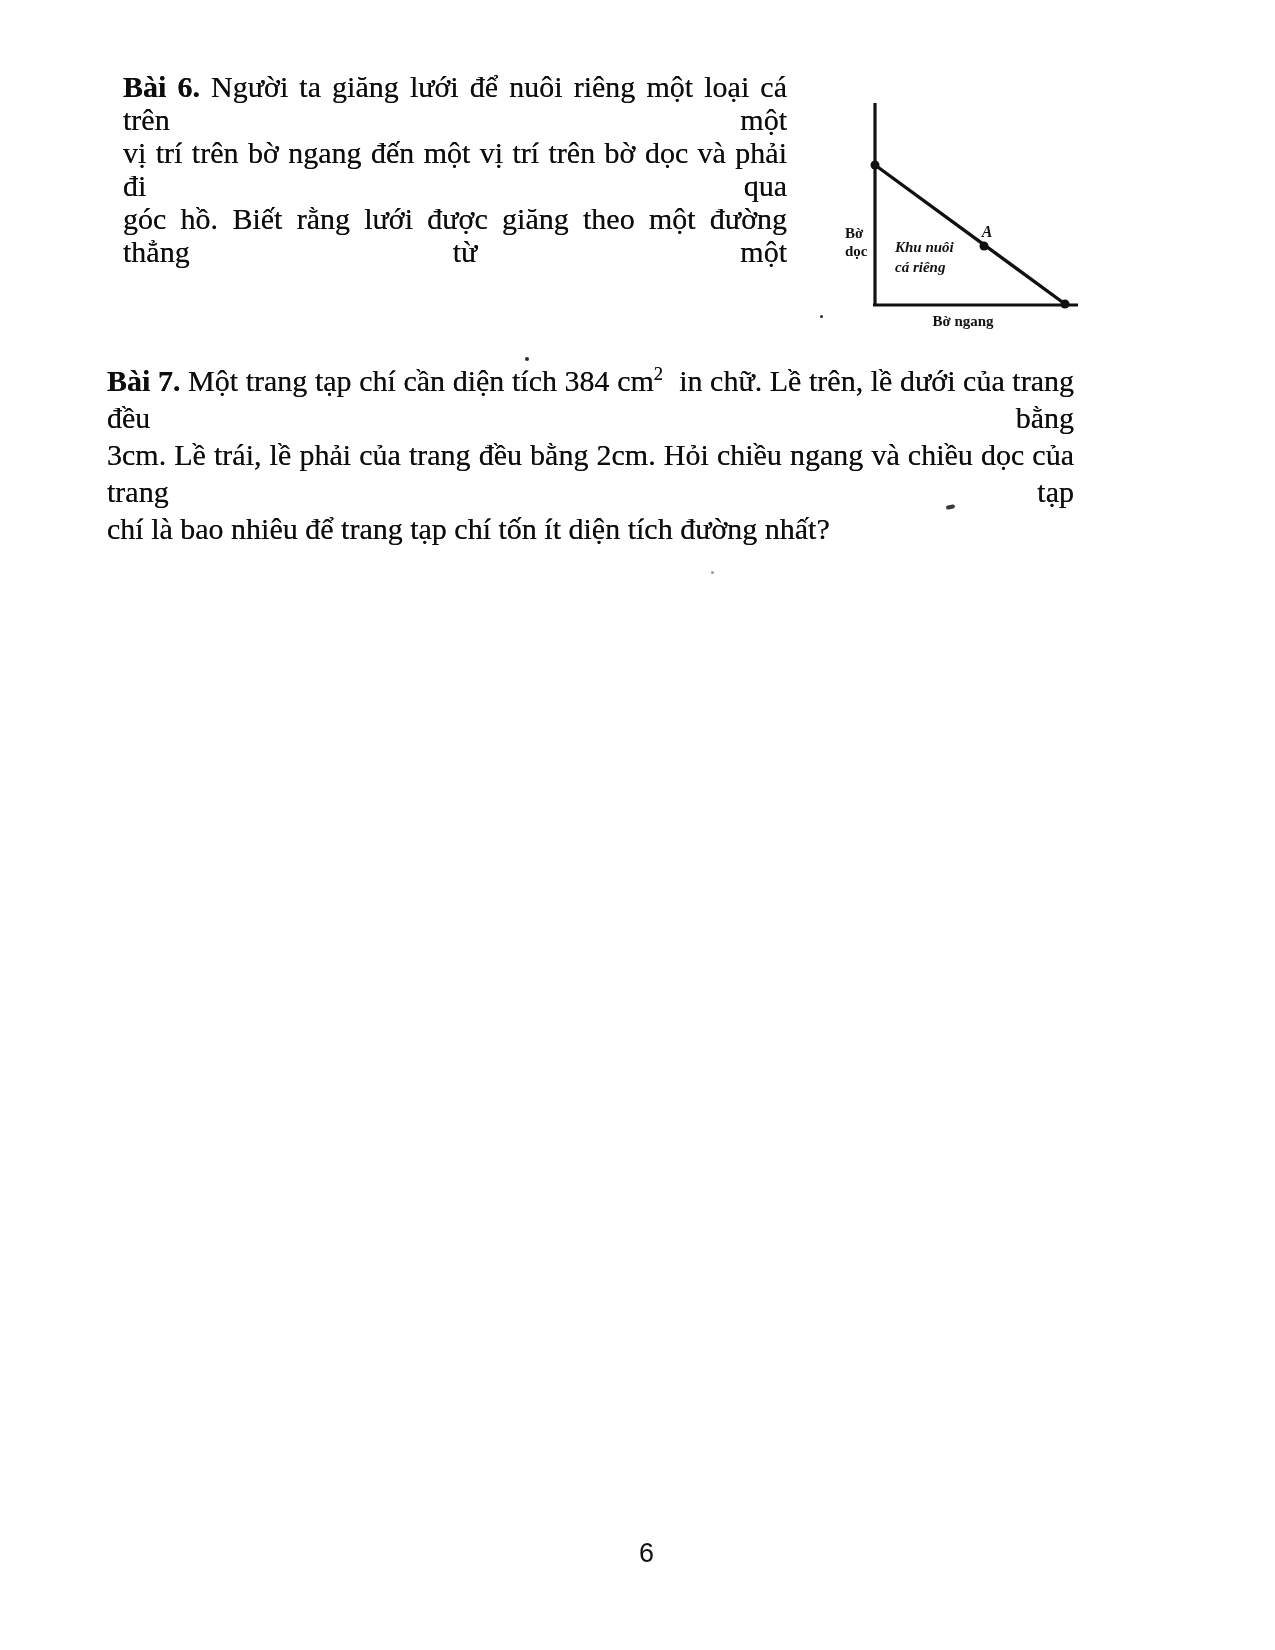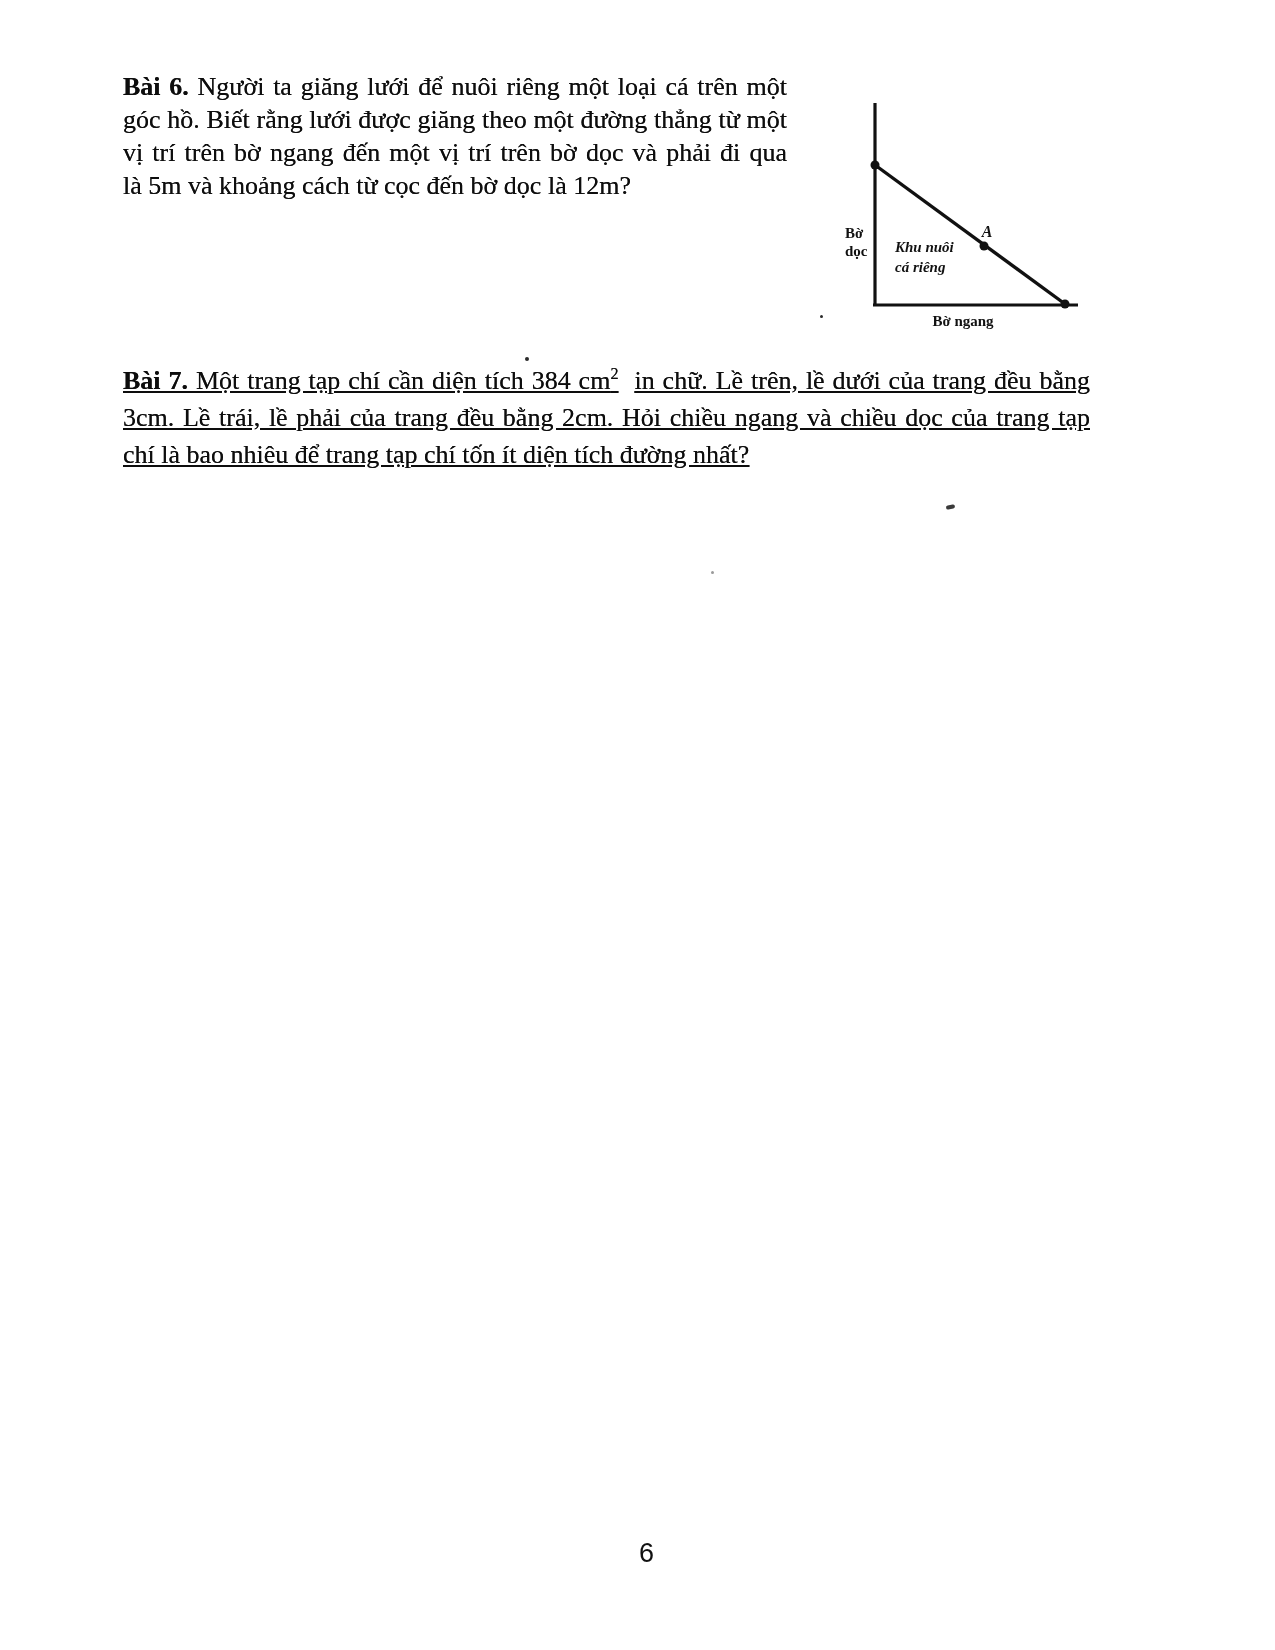--- a/index.html
+++ b/index.html
@@ -5,23 +5,23 @@
   html, body { margin: 0; padding: 0; background: #ffffff; }
   .page {
     position: relative;
     width: 1275px;
     height: 1650px;
     background: #ffffff;
     font-family: "Liberation Serif", serif;
     color: #0d0d0d;
     overflow: hidden;
   }
-  .para { position: absolute; font-size: 26px; text-shadow: 0 0 0.45px rgba(0,0,0,0.75); }
+  .para { position: absolute; font-size: 30px; text-shadow: 0 0 0.45px rgba(0,0,0,0.75); }
   .p6 { left: 123px; top: 70px;  width: 664px; line-height: 33px; }
-  .p7 { left: 123px; top: 362px; width: 967px; line-height: 37px; text-decoration: underline; }
+  .p7 { left: 107px; top: 362px; width: 967px; line-height: 37px; }
   .line { text-align: left; white-space: normal; }
   .just { text-align: justify; text-align-last: justify; }
   .plabel { font-weight: bold; }
   .sup2 { font-size: 0.62em; vertical-align: super; line-height: 0; }
   .gap { margin-left: 16px; }
 
   .diagram {
     position: absolute;
     left: 833px;
     top: 95px;
@@ -48,23 +48,22 @@
   .s3 { left: 946px; top: 505px; width: 9px; height: 4px; border-radius: 2px; transform: rotate(-12deg); background: #3a3a3a; }
   .s4 { left: 711px; top: 571px; width: 3px; height: 3px; background: #9a9a9a; }
 </style>
 </head>
 <body>
 
 <div class="page">
 
   <div class="para p6">
     <div class="line just"><b class="plabel">Bài 6.</b><span> Người ta giăng lưới để nuôi riêng một loại cá trên một</span></div>
+    <div class="line just">vị trí trên bờ ngang đến một vị trí trên bờ dọc và phải đi qua</div>
     <div class="line just">góc hồ. Biết rằng lưới được giăng theo một đường thẳng từ một</div>
-    <div class="line just">vị trí trên bờ ngang đến một vị trí trên bờ dọc và phải đi qua</div>
-    <div class="line">là 5m và khoảng cách từ cọc đến bờ dọc là 12m?</div>
   </div>
 
   <div class="diagram">
     <svg width="250" height="245" viewBox="0 0 250 245">
       <line x1="42" y1="8" x2="42" y2="211" stroke="#111" stroke-width="3.2"></line>
       <line x1="40" y1="210" x2="245" y2="210" stroke="#111" stroke-width="3"></line>
       <line x1="42" y1="70" x2="232" y2="209" stroke="#111" stroke-width="3.4"></line>
       <circle cx="42" cy="70" r="4.5" fill="#111"></circle>
       <circle cx="232" cy="209" r="4.5" fill="#111"></circle>
       <circle cx="151" cy="151" r="4.5" fill="#111"></circle>

